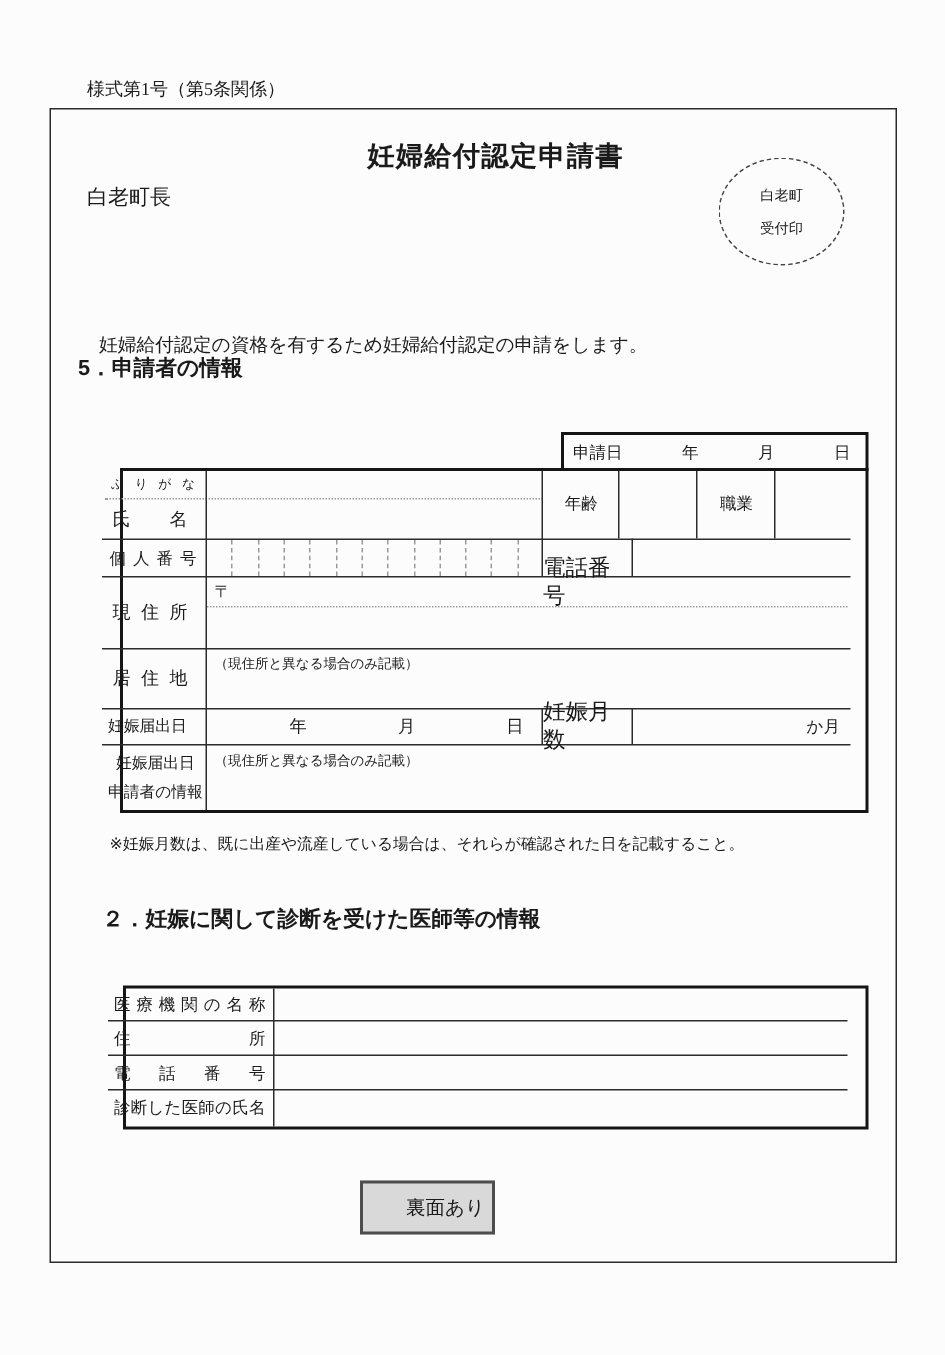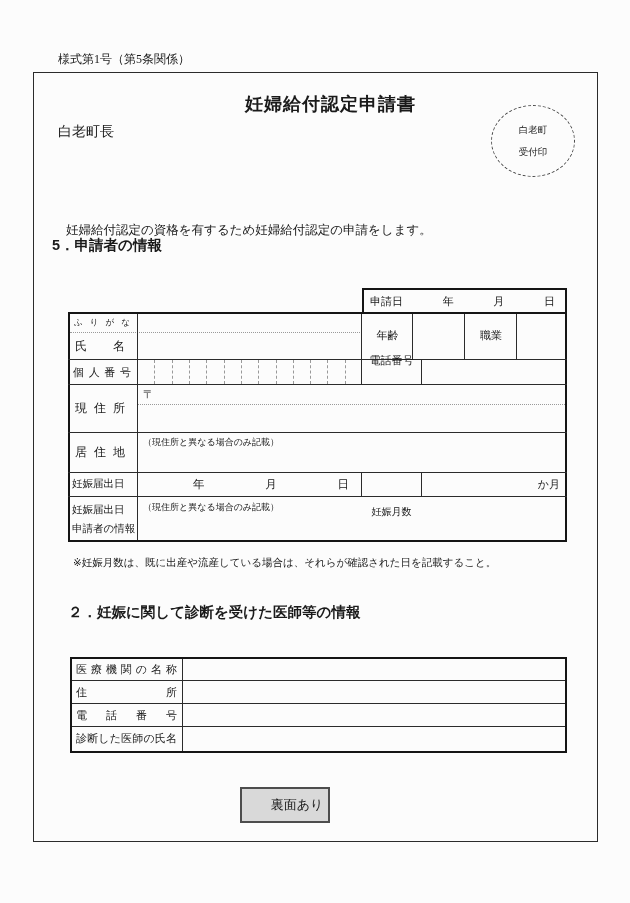--- a/index.html
+++ b/index.html
@@ -4,29 +4,29 @@
 <style>
   * { margin:0; padding:0; box-sizing:border-box; }
   html,body { width:630px; height:903px; }
   body {
     position:relative;
     background:#fcfcfc;
     color:#1a1a1a;
     font-family:"Liberation Sans","DejaVu Sans",sans-serif;
     overflow:hidden;
   }
-  .a  { position:absolute; }
+  .a  { position:absolute;text-align:center; }
   .flex { position:absolute; display:flex; align-items:center; }
   .ctr  { justify-content:center; }
   .serif { font-family:"Liberation Serif","DejaVu Serif",serif; }
   .bold { font-weight:bold; }
   .hl  { position:absolute; height:1px; background:#2b2b2b; }
   .vl  { position:absolute; width:1px; background:#2b2b2b; }
   .dot { position:absolute; height:0; border-top:1px dotted #9a9a9a; }
-  .box2 { position:absolute; border:2px solid #151515; background:transparent; }
+  .box2 { position:absolute; border:2px solid #151515; background:transparent;margin-left:12px; }
   .sheet { position:absolute; border:1.5px solid #2b2b2b; }
   .jl { display:flex; justify-content:space-between; width:100%; }
   .digits { position:absolute; display:flex; }
   .digit { flex:1; height:100%; border-left:1px dashed #999; }
   .digit:first-child { border-left:none; }
   .stamp {
     position:absolute; border:1px dashed #444; border-radius:50%;
     display:flex; flex-direction:column; align-items:center; justify-content:center;
     gap:9px; font-size:9.5px;
   }
@@ -40,21 +40,21 @@
 <body>
 
 <div class="a serif" style="left:58px; top:51px; font-size:12px;">様式第1号（第5条関係）</div>
 
 <div class="sheet" style="left:33px; top:72px; width:565px; height:770px;"></div>
 
 <div class="a bold" style="left:33px; top:92px; width:595px; text-align:center; font-size:18px; letter-spacing:1px;">妊婦給付認定申請書</div>
 
 <div class="a" style="left:58px; top:123px; font-size:14px;">白老町長</div>
 
-<div class="stamp" style="left:491px; top:105px; width:84px; height:72px;font-family:Liberation Mono, monospace;">
+<div class="stamp" style="left:479px; top:105px; width:84px; height:72px;font-family:Liberation Mono, monospace;">
   <span>白老町</span>
   <span>受付印</span>
 </div>
 
 <div class="a" style="left:66px; top:186px; font-size:12.5px;margin-top:36px;">妊婦給付認定の資格を有するため妊婦給付認定の申請をします。</div>
 
 <div class="a bold" style="left:52px; top:236px; font-size:14.5px;">5．申請者の情報</div>
 
 <div class="box2 flex" style="left:362px; top:288px; width:205px; height:26px; padding:0 10px 0 6px; justify-content:space-between; font-size:11px;">
   <span>申請日</span>
@@ -120,21 +120,21 @@
     <div class="digit"></div>
     <div class="digit"></div>
     <div class="digit"></div>
     <div class="digit"></div>
     <div class="digit"></div>
     <div class="digit"></div>
     <div class="digit"></div>
     <div class="digit"></div>
     <div class="digit"></div>
   </div>
-<div class="flex ctr" style="left:362px; top:348px; width:59px; height:24px; font-size:11px;">
+<div class="flex ctr" style="left:362px; top:376px; width:59px; height:24px; font-size:15px;">
   <span>電話番号</span>
 </div>
 
 <div class="flex" style="left:75px; top:384px; width:50px; height:48px; font-size:12px;">
   <span class="jl">
       <span>現</span>
       <span>住</span>
       <span>所</span>
     </span>
 </div>
@@ -150,21 +150,21 @@
 <div class="a note" style="left:143px; top:436px;">（現住所と異なる場合のみ記載）</div>
 
 <div class="flex" style="left:72px; top:472px; width:64px; height:24px; font-size:10.5px;">
   <span>妊娠届出日</span>
 </div>
 <div class="flex" style="left:138px; top:472px; width:223px; height:24px; padding:0 12px 0 55px; justify-content:space-between; font-size:11.5px;">
   <span>年</span>
   <span>月</span>
   <span>日</span>
 </div>
-<div class="flex ctr" style="left:362px; top:500px; width:59px; height:24px; font-size:10px;justify-content:center;">
+<div class="flex ctr" style="left:362px; top:472px; width:59px; height:24px; font-size:15px;justify-content:center;">
   <span>妊娠月数</span>
 </div>
 <div class="flex" style="left:422px; top:472px; width:143px; height:24px; justify-content:flex-end; padding-right:5px; font-size:11px;">
   <span>か月</span>
 </div>
 
 <div class="a" style="left:72px; top:500px; font-size:10.5px; line-height:19px;">
   <div>妊娠届出日</div>
   <div>申請者の情報</div>
 </div>

